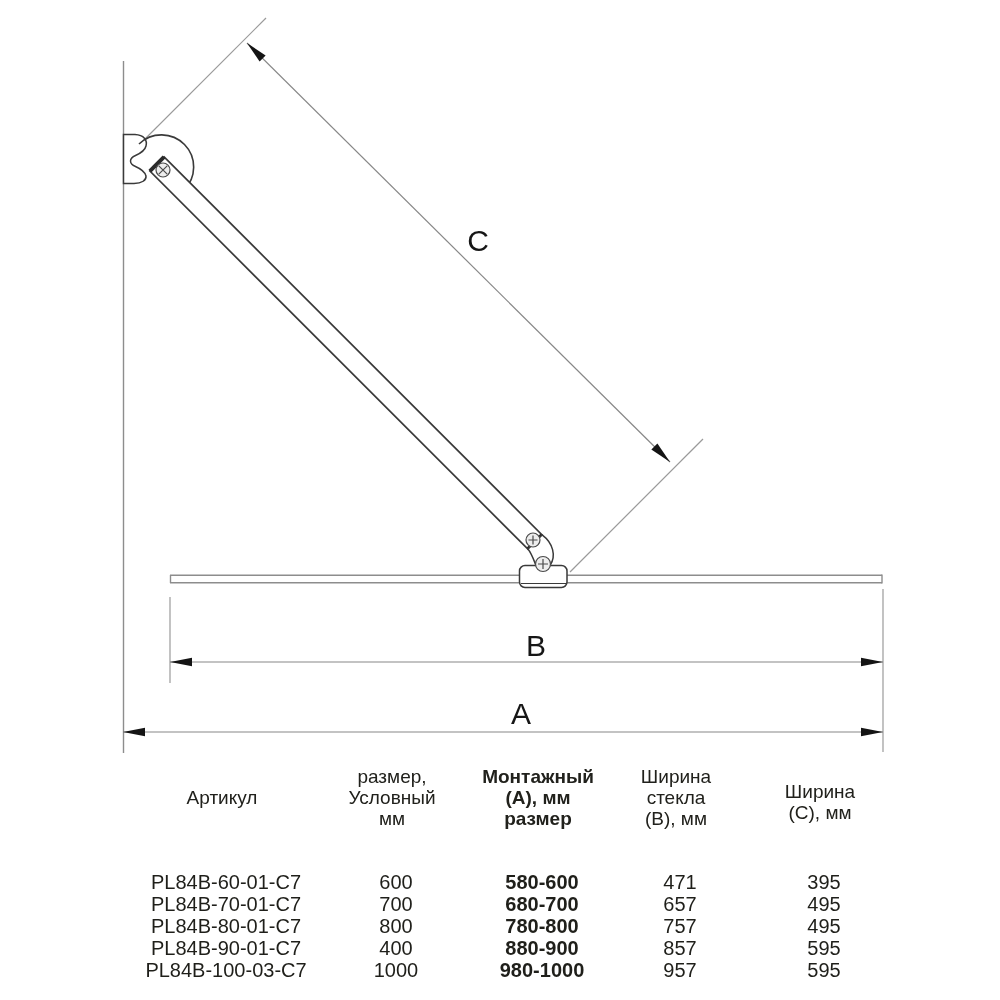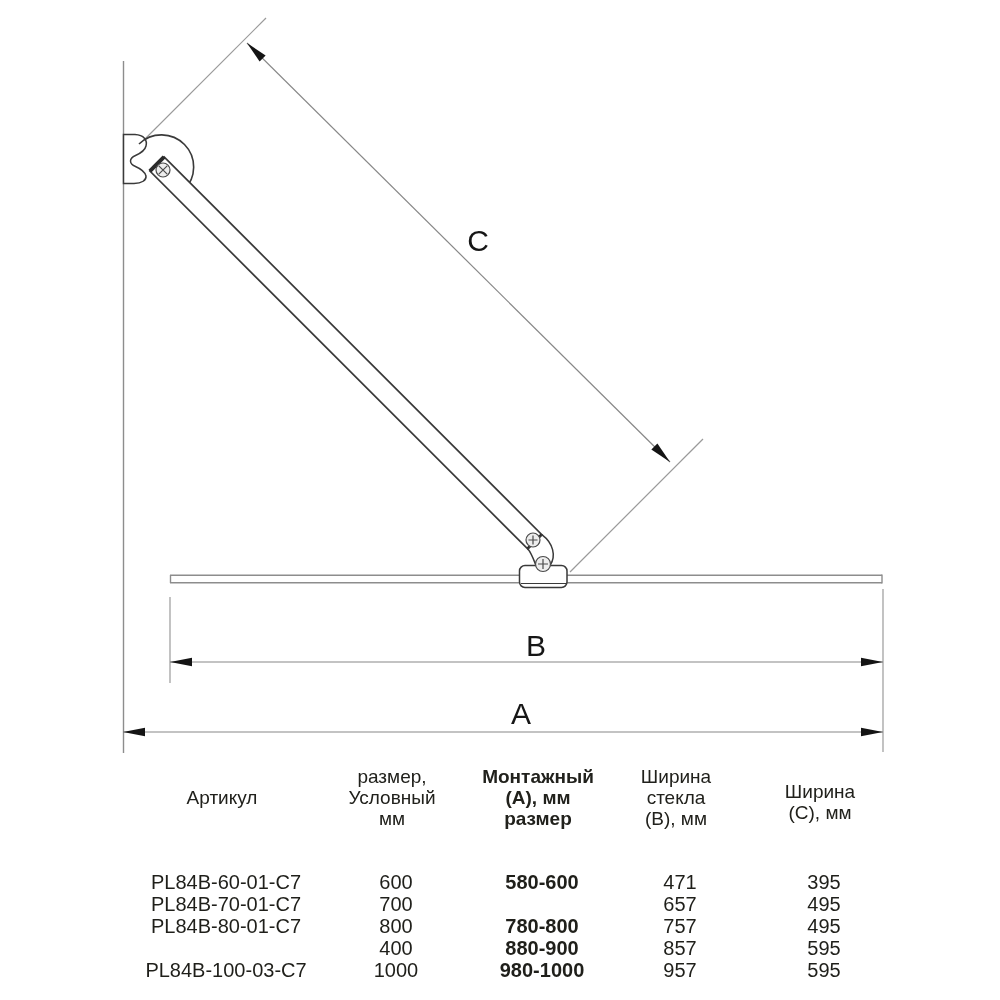--- a/index.html
+++ b/index.html
@@ -128,31 +128,33 @@
     <div class="trow" style="top:871px">
       <div class="cell c0">PL84B-60-01-C7</div>
       <div class="cell c1">600</div>
       <div class="cell c2">580-600</div>
       <div class="cell c3">471</div>
       <div class="cell c4">395</div>
     </div>
     <div class="trow" style="top:893px">
       <div class="cell c0">PL84B-70-01-C7</div>
       <div class="cell c1">700</div>
+      <div class="cell c2">680-700</div>
       <div class="cell c3">657</div>
       <div class="cell c4">495</div>
     </div>
     <div class="trow" style="top:915px">
       <div class="cell c0">PL84B-80-01-C7</div>
       <div class="cell c1">800</div>
       <div class="cell c2">780-800</div>
       <div class="cell c3">757</div>
       <div class="cell c4">495</div>
     </div>
     <div class="trow" style="top:937px">
+      <div class="cell c0">PL84B-90-01-C7</div>
       <div class="cell c1">400</div>
       <div class="cell c2">880-900</div>
       <div class="cell c3">857</div>
       <div class="cell c4">595</div>
     </div>
     <div class="trow" style="top:959px">
       <div class="cell c0">PL84B-100-03-C7</div>
       <div class="cell c1">1000</div>
       <div class="cell c2">980-1000</div>
       <div class="cell c3">957</div>

